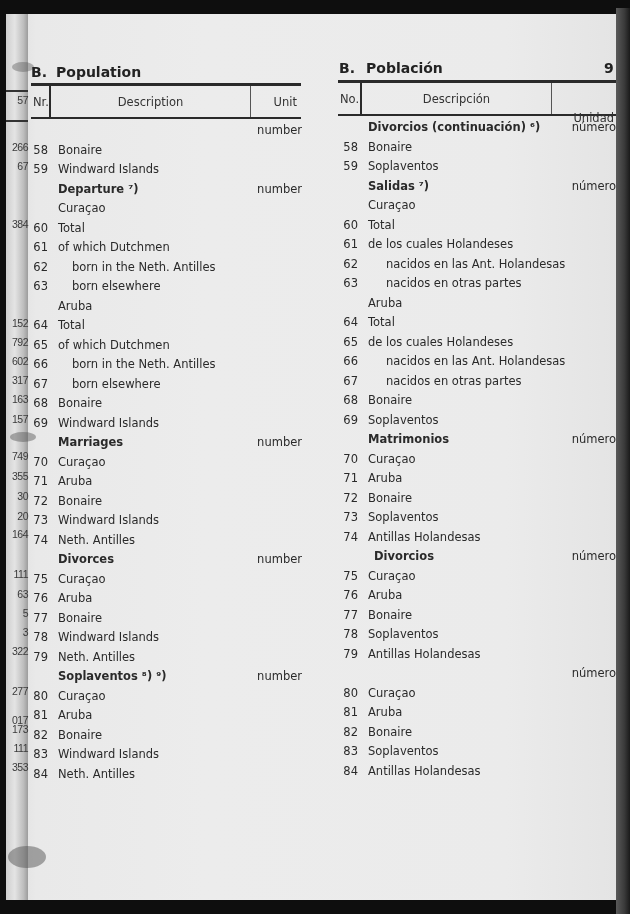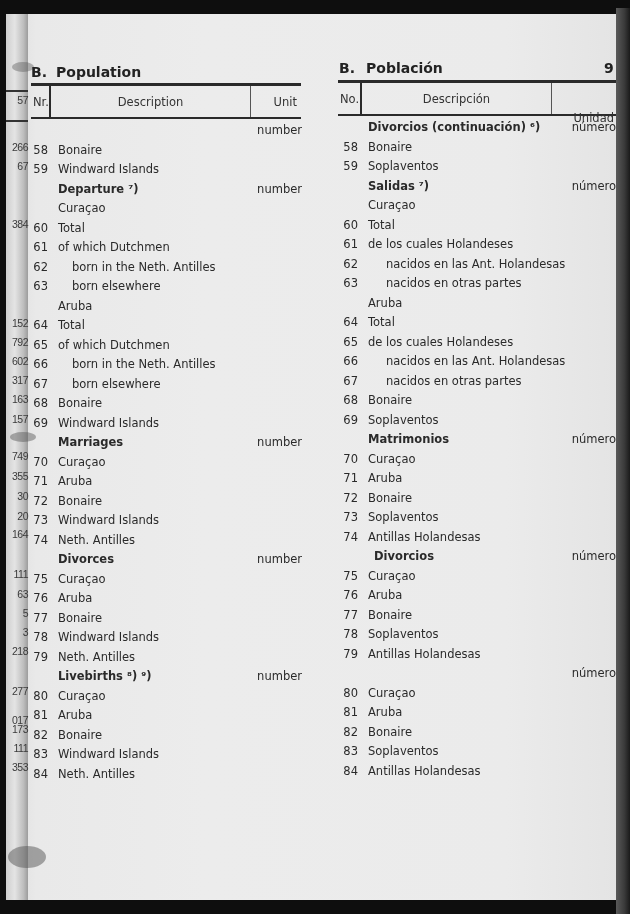--- a/index.html
+++ b/index.html
@@ -72,21 +72,21 @@
       <div class="prev-num" style="top: 399px;">157</div>
       <div class="prev-num" style="top: 436px;">749</div>
       <div class="prev-num" style="top: 456px;">355</div>
       <div class="prev-num" style="top: 476px;">30</div>
       <div class="prev-num" style="top: 496px;">20</div>
       <div class="prev-num" style="top: 514px;">164</div>
       <div class="prev-num" style="top: 554px;">111</div>
       <div class="prev-num" style="top: 574px;">63</div>
       <div class="prev-num" style="top: 593px;">5</div>
       <div class="prev-num" style="top: 612px;">3</div>
-      <div class="prev-num" style="top: 631px;">218</div>
+      <div class="prev-num" style="top: 631px;">322</div>
       <div class="prev-num" style="top: 671px;">277</div>
       <div class="prev-num" style="top: 700px;">017</div>
       <div class="prev-num" style="top: 709px;">173</div>
       <div class="prev-num" style="top: 728px;">111</div>
       <div class="prev-num" style="top: 747px;">353</div>
     </div>
 </div>
 <div class="stain" style="left:12px; top:62px; width:22px; height:10px; opacity:0.4;"></div>
 <div class="stain" style="left:10px; top:432px; width:26px; height:10px; opacity:0.45;"></div>
 <div class="stain" style="left:8px; top:846px; width:38px; height:22px; opacity:0.5;"></div>
@@ -235,21 +235,21 @@
         <span class="desc" style="left: 30px;">Windward Islands</span>
         <span class="unit" style="right: 0px;"></span>
       </div>
       <div class="row" style="left: 28px; top: 647.5px; width: 274px;">
         <span class="num" style="left: 0px;">79</span>
         <span class="desc" style="left: 30px;">Neth. Antilles</span>
         <span class="unit" style="right: 0px;"></span>
       </div>
       <div class="row bold" style="left: 28px; top: 667px; width: 274px;">
         <span class="num" style="left: 0px;"></span>
-        <span class="desc" style="left: 30px;">Livebirths ⁸) ⁹)</span>
+        <span class="desc" style="left: 30px;">Soplaventos ⁸) ⁹)</span>
         <span class="unit" style="right: 0px;">number</span>
       </div>
       <div class="row" style="left: 28px; top: 686.5px; width: 274px;">
         <span class="num" style="left: 0px;">80</span>
         <span class="desc" style="left: 30px;">Curaçao</span>
         <span class="unit" style="right: 0px;"></span>
       </div>
       <div class="row" style="left: 28px; top: 706px; width: 274px;">
         <span class="num" style="left: 0px;">81</span>
         <span class="desc" style="left: 30px;">Aruba</span>

